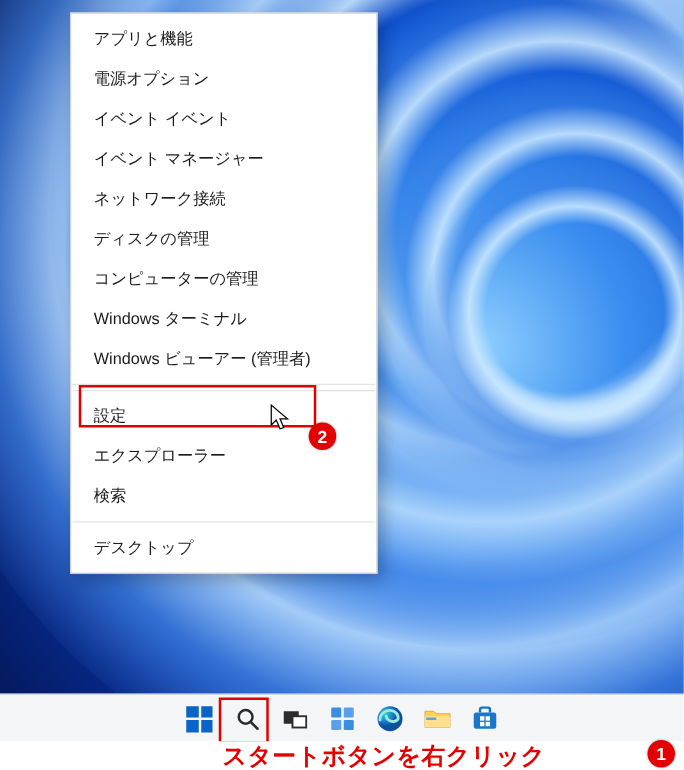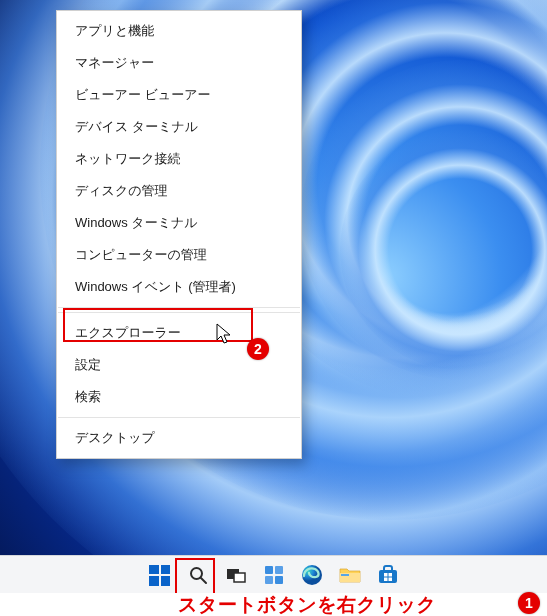--- a/index.html
+++ b/index.html
@@ -190,36 +190,36 @@
 
   <div class="wallpaper">
     <div class="petal p1"></div>
     <div class="petal p2"></div>
     <div class="petal p3"></div>
     <div class="petal p4"></div>
   </div>
 
   <div class="context-menu">
     <div class="menu-item"><span>アプリと機能</span></div>
-    <div class="menu-item"><span>マネージャー</span></div>
-    <div class="menu-item"><span>ビューアー ビューアー</span></div>
-    <div class="menu-item"><span>デバイス ターミナル</span></div>
+    <div class="menu-item"><span>電源オプション</span></div>
+    <div class="menu-item"><span>イベント イベント</span></div>
+    <div class="menu-item"><span>イベント マネージャー</span></div>
     <div class="menu-item"><span>ネットワーク接続</span></div>
     <div class="menu-item"><span>ディスクの管理</span></div>
+    <div class="menu-item"><span>コンピューターの管理</span></div>
     <div class="menu-item"><span>Windows ターミナル</span></div>
-    <div class="menu-item"><span>コンピューターの管理</span></div>
-    <div class="menu-item"><span>Windows イベント (管理者)</span></div>
+    <div class="menu-item"><span>Windows ビューアー (管理者)</span></div>
 
     <div class="menu-sep"></div>
 
 
     <div class="menu-sep"></div>
 
+    <div class="menu-item"><span>設定</span></div>
     <div class="menu-item"><span>エクスプローラー</span></div>
-    <div class="menu-item"><span>設定</span></div>
     <div class="menu-item"><span>検索</span></div>
 
     <div class="menu-sep"></div>
 
     <div class="menu-item"><span>デスクトップ</span></div>
   </div>
 
   <div class="callout-taskmgr"></div>
 
   <div class="cursor">

